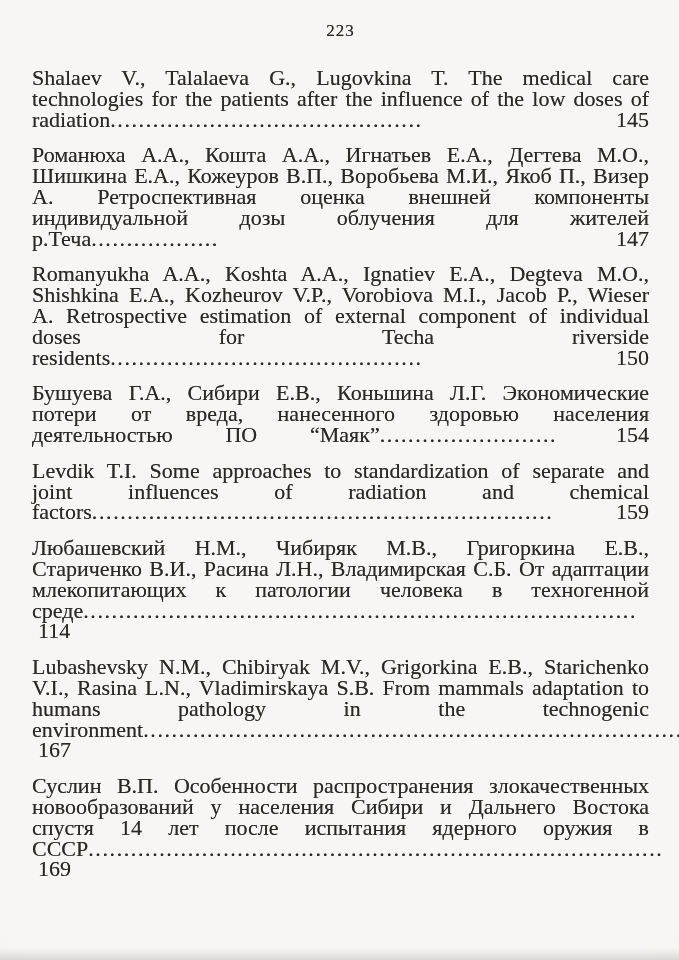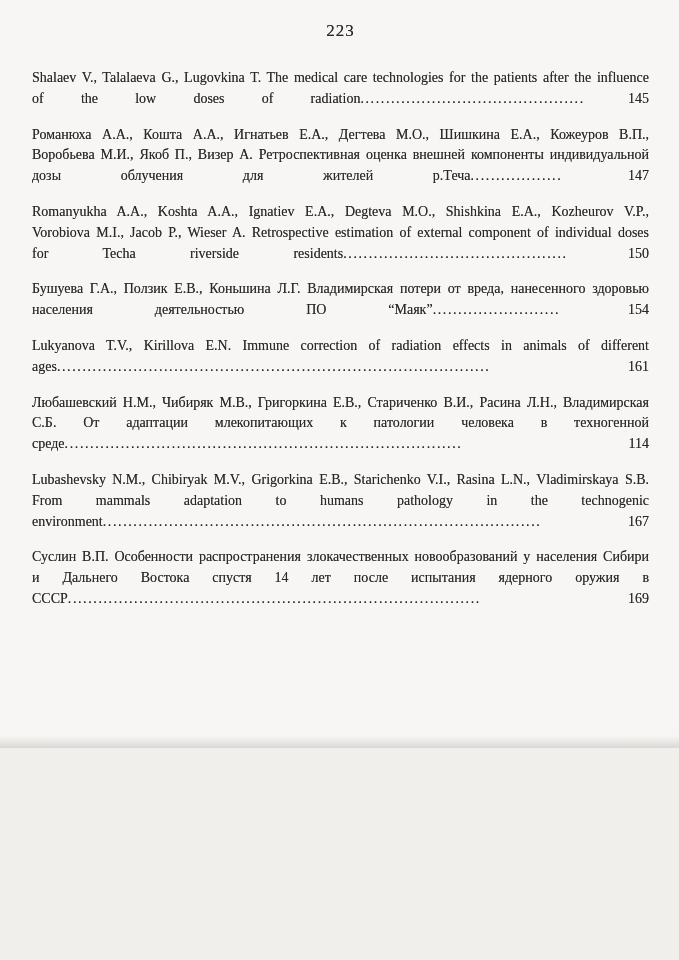--- a/index.html
+++ b/index.html
@@ -7,40 +7,40 @@
     width: 679px;
     height: 960px;
     background: #f1efeb;
     overflow: hidden;
     position: relative;
     font-family: "Liberation Serif", serif;
   }
   .page {
     position: relative;
     width: 679px;
-    height: 748px;
+    height: 960px;
     box-sizing: border-box;
     padding: 15px 30px 0 32px;
     color: #2b2925;
     
     background:
       radial-gradient(ellipse 140% 120% at 50% 45%, rgba(255,255,255,0.45) 55%, rgba(120,114,104,0.10) 100%),
       #f1efeb;
   }
   .page-num-header {
     text-align: center;
     font-size: 17px;
     letter-spacing: 1px;
     margin: 6px 0 27px 0;
     text-shadow: 0 0 0.5px rgba(43,41,37,0.65);
   }
   .toc { width: 100%; }
   .entry {
     margin: 0 0 15px 0;
-    font-size: 14px;
+    font-size: 22px;
     line-height: 20.8px;
     text-align: justify;
     text-align-last: justify;
     word-spacing: 1.5px;
     text-shadow: 0 0 0.55px rgba(43,41,37,0.6);
   }
   .entry-text { }
   .leader {
     letter-spacing: 1.6px;
     white-space: nowrap;
@@ -62,27 +62,27 @@
 
 <div class="page">
   <div class="page-num-header">223</div>
   <div class="toc" id="toc">
   <p class="entry"><span class="entry-text">Shalaev V., Talalaeva G., Lugovkina T. The medical care technologies for the patients after the influence of the low doses of radiation</span><span class="leader">............................................</span> <span class="pagenum">145</span></p>
 
   <p class="entry"><span class="entry-text">Романюха А.А., Кошта А.А., Игнатьев Е.А., Дегтева М.О., Шишкина Е.А., Кожеуров В.П., Воробьева М.И., Якоб П., Визер А. Ретроспективная оценка внешней компоненты индивидуальной дозы облучения для жителей р.Теча</span><span class="leader">..................</span> <span class="pagenum">147</span></p>
 
   <p class="entry"><span class="entry-text">Romanyukha A.A., Koshta A.A., Ignatiev E.A., Degteva M.O., Shishkina E.A., Kozheurov V.P., Vorobiova M.I., Jacob P., Wieser A. Retrospective estimation of external component of individual doses for Techa riverside residents</span><span class="leader">............................................</span> <span class="pagenum">150</span></p>
 
-  <p class="entry"><span class="entry-text">Бушуева Г.А., Ползик Е.В., Коньшина Л.Г. Владимирская потери от вреда, нанесенного здоровью населения деятельностью ПО “Маяк”</span><span class="leader">.........................</span> <span class="pagenum">154</span></p>
+  <p class="entry"><span class="entry-text">Бушуева Г.А., Сибири Е.В., Коньшина Л.Г. Экономические потери от вреда, нанесенного здоровью населения деятельностью ПО “Маяк”</span><span class="leader">.........................</span> <span class="pagenum">154</span></p>
 
 
 
+  <p class="entry"><span class="entry-text">Levdik T.I. Some approaches to standardization of separate and joint influences of radiation and chemical factors</span><span class="leader">.................................................................</span> <span class="pagenum">159</span></p>
 
 
-  <p class="entry"><span class="entry-text">Lukyanova T.V., Kirillova E.N. Immune correction of radiation effects in animals of different ages</span><span class="leader">.....................................................................................</span> <span class="pagenum">161</span></p>
 
 
 
   <p class="entry"><span class="entry-text">Любашевский Н.М., Чибиряк М.В., Григоркина Е.В., Стариченко В.И., Расина Л.Н., Владимирская С.Б. От адаптации млекопитающих к патологии человека в техногенной среде</span><span class="leader">..............................................................................</span> <span class="pagenum">114</span></p>
 
   <p class="entry"><span class="entry-text">Lubashevsky N.M., Chibiryak M.V., Grigorkina E.B., Starichenko V.I., Rasina L.N., Vladimirskaya S.B. From mammals adaptation to humans pathology in the technogenic environment</span><span class="leader">......................................................................................</span> <span class="pagenum">167</span></p>
 
   <p class="entry"><span class="entry-text">Суслин В.П. Особенности распространения злокачественных новообразований у населения Сибири и Дальнего Востока спустя 14 лет после испытания ядерного оружия в СССР</span><span class="leader">.................................................................................</span> <span class="pagenum">169</span></p>
 </div>
   <div class="bottom-shadow"></div>

